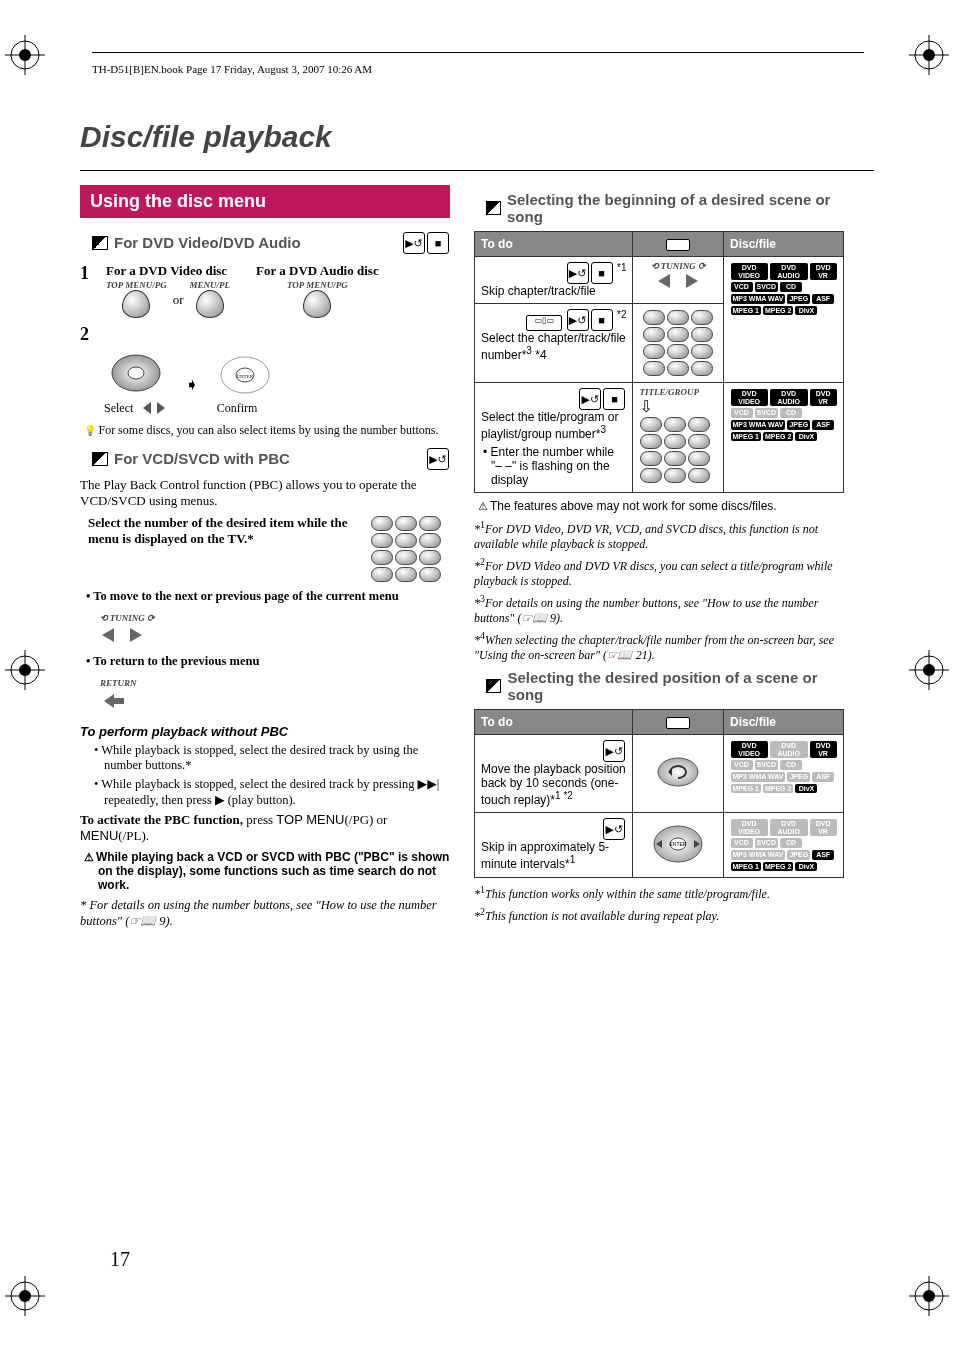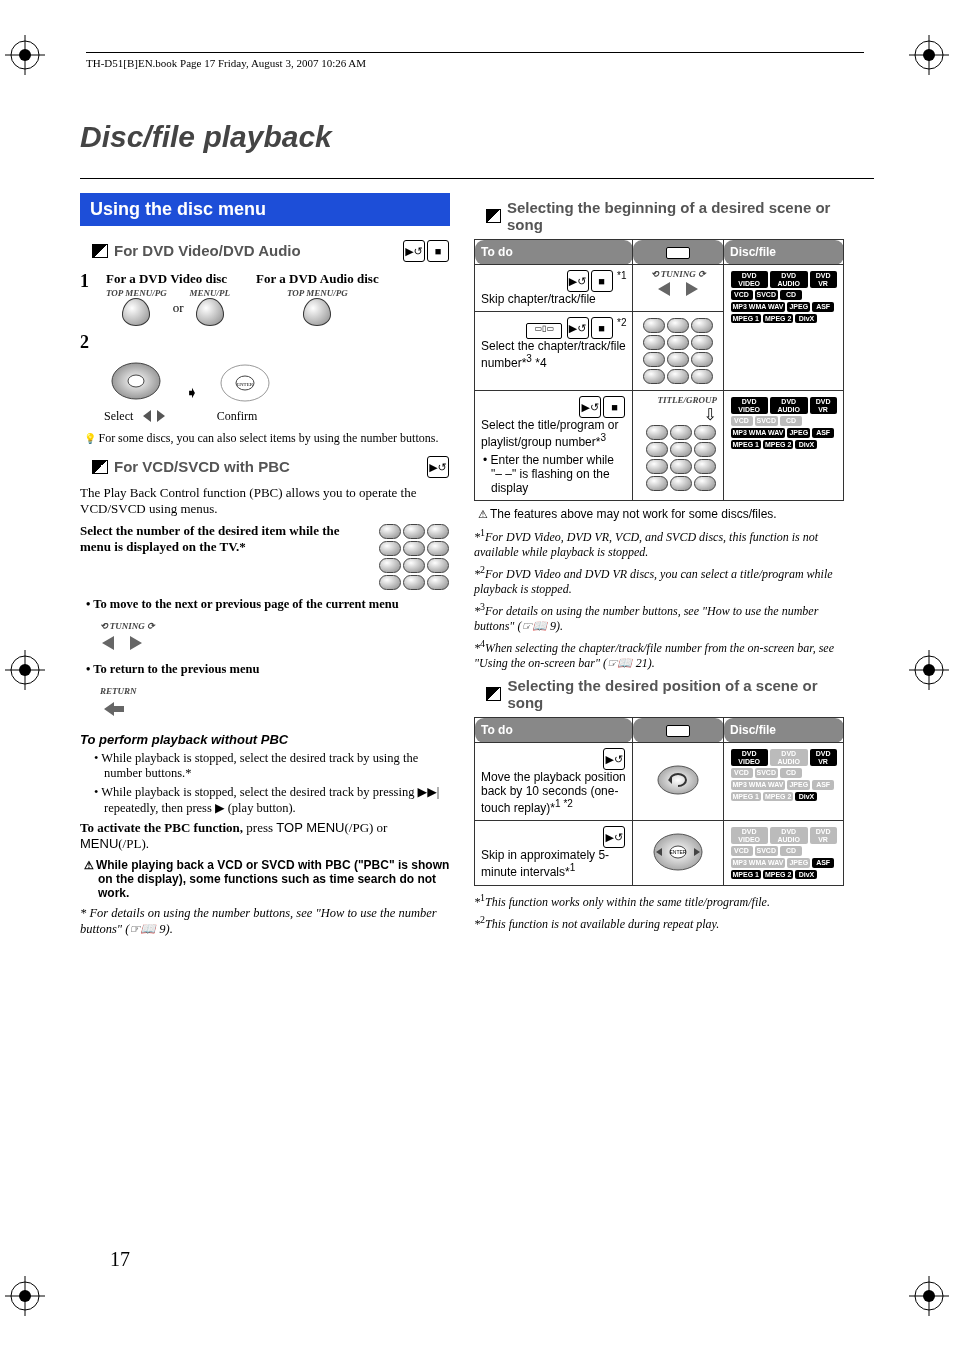--- a/index.html
+++ b/index.html
@@ -16,43 +16,43 @@
     width: 40px; height: 40px;
   }
   .crop-tl { top: 35px; left: 5px; }
   .crop-tr { top: 35px; right: 5px; }
   .crop-ml { top: 650px; left: 5px; }
   .crop-mr { top: 650px; right: 5px; }
   .crop-bl { bottom: 35px; left: 5px; }
   .crop-br { bottom: 35px; right: 5px; }
   .header-line {
     position: absolute;
-    left: 86px; right: 90px; top: 52px;
+    left: 92px; right: 90px; top: 52px;
     border-top: 1px solid #000;
     font-size: 11px;
-    padding-top: 4px;
+    padding-top: 10px;
   }
   .chapter-title {
     font-family: Arial, sans-serif;
     font-style: italic;
     font-weight: bold;
     font-size: 30px;
     color: #444;
     margin-top: 80px;
     border-bottom: 1px solid #000;
-    padding-bottom: 24px;
+    padding-bottom: 16px;
   }
   .columns {
     display: flex;
     gap: 24px;
     margin-top: 14px;
   }
   .col { width: 370px; font-size: 13px; }
   .section-bar {
-    background: #1d4ed8;
+    background: #be185d;
     color: #fff;
     font-family: Arial, sans-serif;
     font-weight: bold;
     font-size: 18px;
     padding: 6px 10px;
     margin-bottom: 10px;
   }
   .sub-heading {
     font-family: Arial, sans-serif;
     font-weight: bold;
@@ -95,21 +95,21 @@
     margin: 0 1px;
   }
   .small-note { font-size: 12px; margin: 6px 0 6px 18px; text-indent: -14px; }
   .bullet-item { margin: 5px 0 5px 16px; text-indent: -10px; font-weight:bold; font-size:12.5px;}
   .sub-bullet { margin: 3px 0 3px 24px; text-indent: -10px; font-size: 12.5px;}
   .italic-note { font-style: italic; font-size: 12.5px; margin: 4px 0; }
   .footnote { font-style: italic; font-size: 12px; margin: 4px 0; }
   .footnote sup { font-style: normal; }
   .tbl { width: 100%; border-collapse: collapse; font-family: Arial, sans-serif; font-size: 12px; margin: 6px 0;}
   .tbl th, .tbl td { border: 1px solid #333; padding: 5px 6px; vertical-align: top;}
-  .tbl th { background: #888; color: #fff; text-align: left; font-weight: bold; border-radius: 9px;}
+  .tbl th { background: #888; color: #fff; text-align: left; font-weight: bold;}
   .tbl td.todo { width: 140px; }
   .tbl td.disc { width: 106px; }
   .badge {
     display: inline-block;
     background: #000; color: #fff;
     font-size: 7px; font-weight: bold;
     padding: 1px 2px;
     border-radius: 2px;
     margin: 1px 0.5px;
     min-width: 22px;
@@ -249,21 +249,21 @@
 
     <div class="small-note note-icon">For some discs, you can also select items by using the number buttons.</div>
 
     <div style="display:flex; align-items:center; justify-content:space-between;">
       <div class="sub-heading">For VCD/SVCD with PBC</div>
       <span class="button-icon">▶↺</span>
     </div>
 
     <p class="para">The Play Back Control function (PBC) allows you to operate the VCD/SVCD using menus.</p>
 
-    <div style="display:flex; gap:10px; align-items:flex-start; margin:6px 0;">
+    <div style="display:flex; gap:10px; align-items:flex-start; margin:6px 8px;">
       <p class="bold" style="flex:1"><span>Select the number of the desired item while the menu is displayed on the TV.</span><span>*</span></p>
       <div class="remote-grid">
         <span class="remote-btn"></span><span class="remote-btn"></span><span class="remote-btn"></span><br>
         <span class="remote-btn"></span><span class="remote-btn"></span><span class="remote-btn"></span><br>
         <span class="remote-btn"></span><span class="remote-btn"></span><span class="remote-btn"></span><br>
         <span class="remote-btn"></span><span class="remote-btn"></span><span class="remote-btn"></span>
       </div>
     </div>
 
     <div class="bullet-item">• <span>To move to the next or previous page of the current menu</span></div>
@@ -351,21 +351,21 @@
           </div>
         </td>
       </tr>
       <tr></tr>
       <tr>
         <td class="todo">
           <div style="text-align:right;"><span class="button-icon">▶↺</span><span class="button-icon">■</span></div>
           <span><span>Select the title/program or playlist/group number*</span><sup>3</sup></span>
           <div style="margin-left:10px; text-indent:-8px; margin-top:4px;">• <span>Enter the number while "– –" is flashing on the display</span></div>
         </td>
-        <td style="text-align:right;">
+        <td style="text-align:left;">
           <span class="icon-label">TITLE/GROUP</span>
           <div style="font-size:16px;">⇩</div>
           <div class="remote-grid">
             <span class="remote-btn"></span><span class="remote-btn"></span><span class="remote-btn"></span><br>
             <span class="remote-btn"></span><span class="remote-btn"></span><span class="remote-btn"></span><br>
             <span class="remote-btn"></span><span class="remote-btn"></span><span class="remote-btn"></span><br>
             <span class="remote-btn"></span><span class="remote-btn"></span><span class="remote-btn"></span>
           </div>
         </td>
         <td class="disc">

